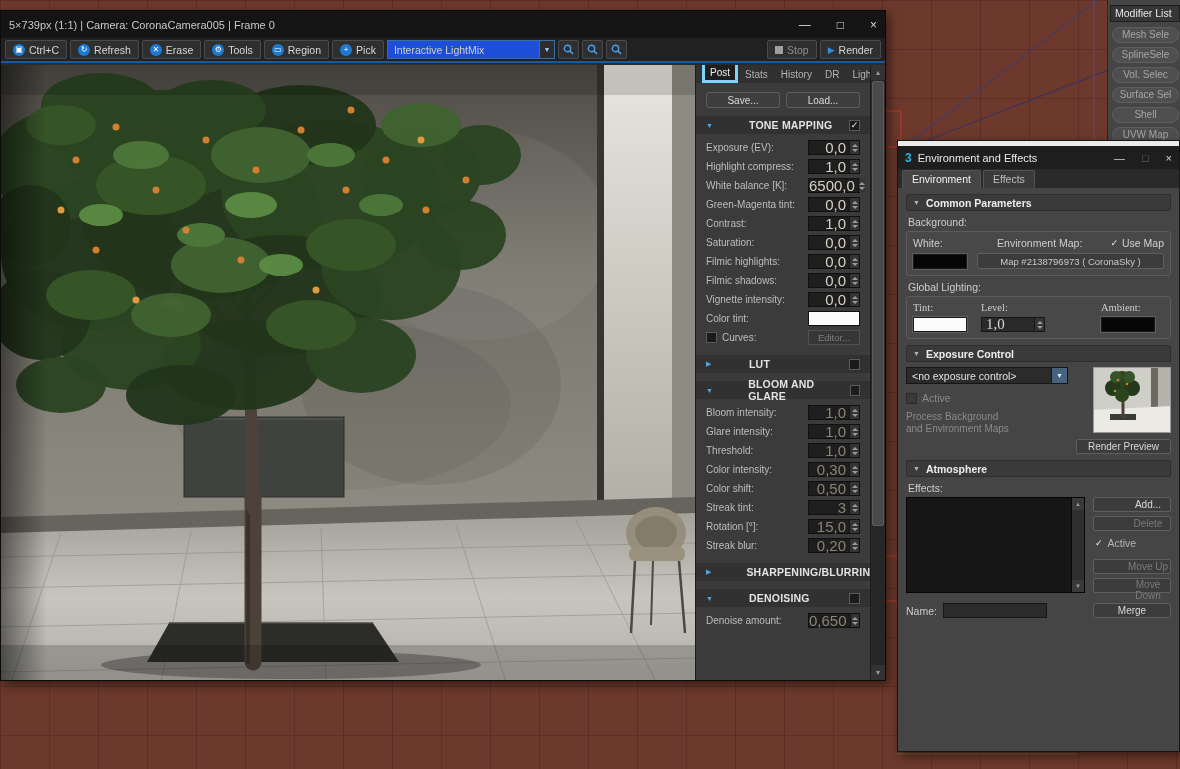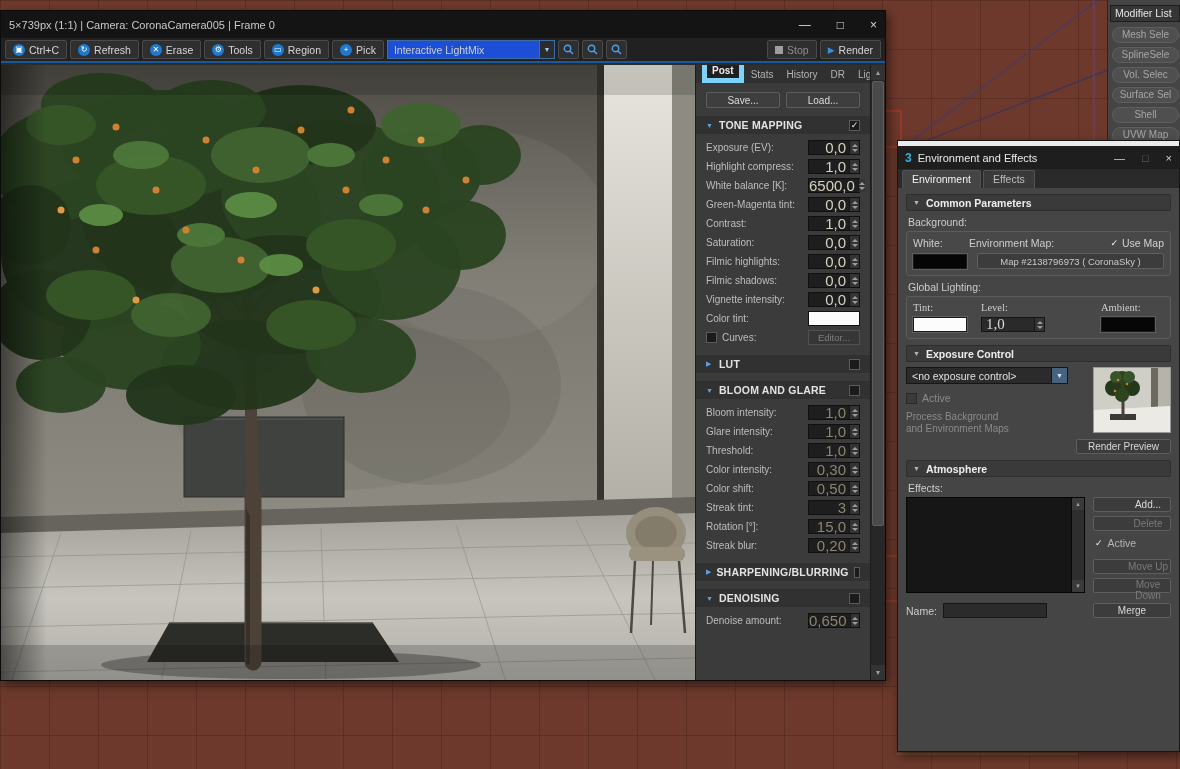--- a/index.html
+++ b/index.html
@@ -57,29 +57,29 @@
   .vfb-scroll{ width:15px; background:#272727; border-left:1px solid #1c1c1c; position:relative;
         font-size:7px; color:#9a9a9a; }
   .sb-arrow{ position:absolute; left:0; width:100%; height:15px; text-align:center; line-height:15px;
         background:#333; }
   .sb-up{ top:0; } .sb-down{ bottom:0; }
   .sb-thumb{ position:absolute; left:1px; right:1px; top:16px; height:445px; background:#4a4a4a;
         border:1px solid #5d5d5d; border-radius:2px; }
 
   .ptabs{ height:18px; display:flex; align-items:flex-end; gap:1px; background:#303030; padding:0 0 0 6px; }
   .ptab{ font-size:10px; color:#b2b2b2; padding:2px 5px 2px; border:1px solid transparent; }
-  .ptab.active{ background:#1f1f1f; color:#ececec; border:5px solid #7dd3fc;font-weight:bold; }
+  .ptab.active{ background:#1f1f1f; color:#ececec; border:3px solid #7dd3fc; }
   .pbody{ flex:1; padding:6px 10px; overflow:hidden; }
   .btnrow{ display:flex; gap:6px; justify-content:center; margin:3px 0 8px; }
   .pbtn{ width:76px; height:16px; background:#3e3e3e; border:1px solid #5c5c5c; border-radius:2px;
         color:#dcdcdc; font-size:10px; font-family:"Liberation Sans",sans-serif; }
   .shead{ display:flex; align-items:center; gap:5px; height:18px; margin:8px -10px 4px;
         padding:0 10px; background:rgba(0,0,0,.16); }
   .sarrow{ font-size:7px; color:#57a2e0; width:8px; }
-  .stitle{ font-weight:bold; font-size:10.5px; color:#e3e3e3; letter-spacing:.2px; }
+  .stitle{ font-weight:bold; font-size:10.5px; color:#e3e3e3; letter-spacing:.2px;margin-left:30px; }
   .chkbox{ width:11px; height:11px; background:#1b1b1b; border:1px solid #5a5a5a; margin-left:auto;
         display:flex; align-items:center; justify-content:center; font-size:9px; color:#f0f0f0; }
   .chkbox i{ font-style:normal; }
   .chkbox.inline{ margin-left:0; margin-right:5px; }
   .prow{ display:flex; align-items:center; height:19px; }
   .plabel{ flex:1; font-size:10px; color:#bdbdbd; white-space:nowrap; overflow:hidden; }
   .pval{ width:52px; height:15px; background:#1e1e1e; border:1px solid #101010; display:flex; align-items:center; }
   .pvtext{ flex:1; text-align:right; padding-right:3px; font-size:15px; color:#d6d1c2; }
   .dim .pvtext{ color:#8b8472; }
   .spin{ width:10px; align-self:stretch; display:flex; flex-direction:column; align-items:center;
@@ -106,21 +106,21 @@
   .etab.active{ background:#454545; color:#f2f2f2; }
   .env-body{ padding:4px 8px; }
   .rhead{ display:flex; align-items:center; gap:6px; height:17px; background:#3a3a3a;
         border:1px solid #2e2e2e; border-radius:2px; padding:0 6px; margin:6px 0 5px;
         font-weight:bold; font-size:10.5px; color:#ededed; }
   .rarrow{ font-size:7px; color:#b3b3b3; }
   .elab{ font-size:10.5px; color:#cdcdcd; margin:2px 0 3px 2px; }
   .gbox{ border:1px solid #5c5c5c; border-radius:3px; background:#484848; padding:5px 6px 6px; margin-bottom:5px; }
   .grow{ display:flex; align-items:center; }
   .grow .w56{ width:56px; }
-  .grow .flexlab{ flex:1; }
+  .grow .flexlab{ flex:1;text-align:center; }
   .chk-lab{ display:flex; align-items:center; gap:4px; font-size:10.5px; color:#d2d2d2; }
   .chkglyph{ font-style:normal; font-size:9px; color:#f2f2f2; }
   .swatch{ width:54px; height:15px; border:1px solid #1a1a1a; outline:1px solid #5e5e5e; }
   .swatch.black{ background:#060606; }
   .swatch.white{ background:#fcfcfc; }
   .mapbtn{ flex:1; height:16px; margin-left:10px; background:#3c3c3c; border:1px solid #5e5e5e;
         border-radius:2px; color:#c9c9c9; font-size:9.5px; font-family:"Liberation Sans",sans-serif;
         white-space:nowrap; overflow:hidden; }
   .glgrid{ display:grid; grid-template-columns:68px 120px 1fr; row-gap:4px; align-items:center;font-family:Liberation Serif, serif; }
   .numfield{ width:64px; height:15px; background:#2a2a2a; border:1px solid #161616; display:flex; align-items:center; }

